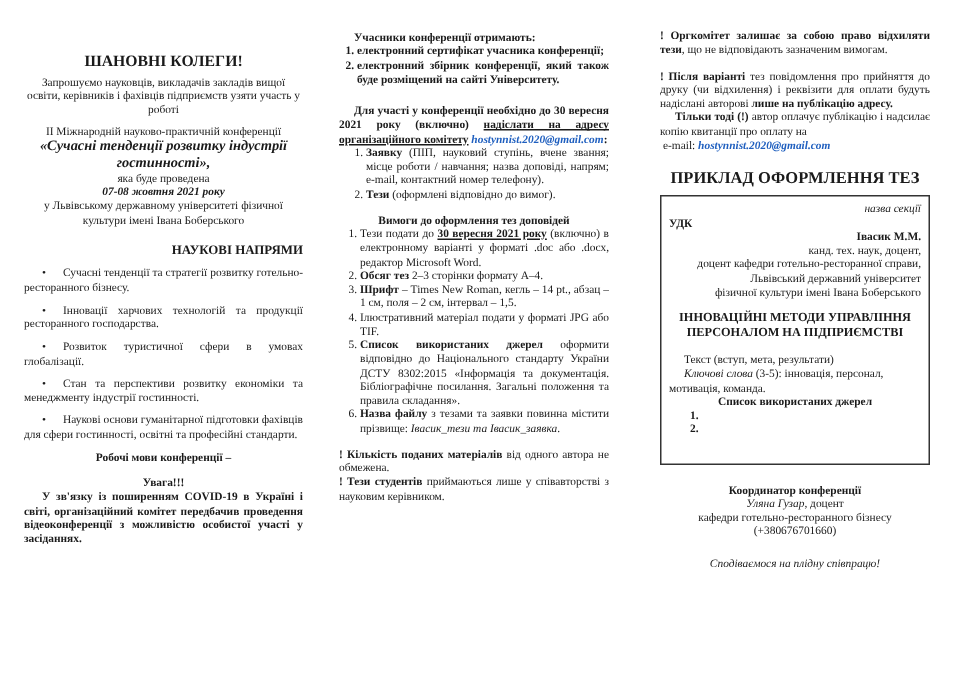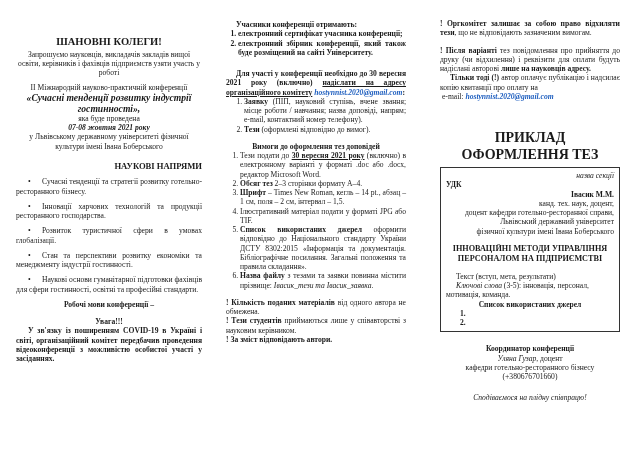--- a/index.html
+++ b/index.html
@@ -24,21 +24,21 @@
   p { margin: 0; }
   .mt5 { margin-top: 5px; }
   .mt8 { margin-top: 8px; }
   .mt12 { margin-top: 12px; }
   .bullets { margin: 0; padding: 0; list-style: none; }
   .bullets li { text-align: justify; margin-bottom: 6px; text-indent: 12px; }
   .bullets li .dot { display: inline-block; width: 14px; text-indent: 0; }
   ol.num { margin: 0; padding-left: 18px; }
   ol.num li { text-align: justify; margin-bottom: 0; }
   .boxed {
-    border: 1px solid #333; padding: 3px 5px 4px 5px; margin-top: 4px;
+    border: 1px solid #333; padding: 3px 5px 18px 5px; margin-top: 4px;
   }
   .right { text-align: right; }
 </style>
 </head>
 <body>
 
 <div class="col" id="col1">
   <h1>ШАНОВНІ КОЛЕГИ!</h1>
   <p class="center">Запрошуємо науковців, викладачів закладів вищої освіти, керівників і фахівців підприємств узяти участь у роботі</p>
   <p class="center mt5">ІІ Міжнародній науково-практичній конференції</p>
@@ -84,30 +84,29 @@
     <li><span>Тези подати до </span><b class="u">30 вересня 2021 року</b><span> (включно) в електронному варіанті у форматі .doc або .docx, редактор Microsoft Word.</span></li>
     <li><b>Обсяг тез</b><span> 2–3 сторінки формату А–4.</span></li>
     <li><b>Шрифт</b><span> – Times New Roman, кегль – 14 pt., абзац – 1 см, поля – 2 см, інтервал – 1,5.</span></li>
     <li><span>Ілюстративний матеріал подати у форматі JPG або TIF.</span></li>
     <li><b>Список використаних джерел</b><span> оформити відповідно до Національного стандарту України ДСТУ 8302:2015 «Інформація та документація. Бібліографічне посилання. Загальні положення та правила складання».</span></li>
     <li><b>Назва файлу</b><span> з тезами та заявки повинна містити прізвище: </span><i>Івасик_тези та Івасик_заявка</i><span>.</span></li>
   </ol>
 
   <p class="justify mt8"><b>! Кількість поданих матеріалів</b><span> від одного автора не обмежена.</span></p>
   <p class="justify"><b>! Тези студентів</b><span> приймаються лише у співавторстві з науковим керівником.</span></p>
-  <p class="b">! За зміст відповідають автори.</p>
 </div>
 
 <div class="col" id="col3">
   <p class="justify"><b>! Оргкомітет залишає за собою право відхиляти тези</b><span>, що не відповідають зазначеним вимогам.</span></p>
-  <p class="justify mt8"><b>! Після варіанті</b><span> тез повідомлення про прийняття до друку (чи відхилення) і реквізити для оплати будуть надіслані авторові </span><b>лише на науковців адресу.</b></p>
+  <p class="justify mt8"><b>! Після варіанті</b><span> тез повідомлення про прийняття до друку (чи відхилення) і реквізити для оплати будуть надіслані авторові </span><b>лише на публікацію адресу.</b></p>
   <p class="justify" style="text-indent:10px;"><b>Тільки тоді (!)</b><span> автор оплачує публікацію і надсилає копію квитанції про оплату на</span></p>
   <p style="padding-left:2px;"><span>e-mail: </span><span class="link">hostynnist.2020@gmail.com</span></p>
 
-  <p class="center b" style="margin-top:28px; font-size:14px;">ПРИКЛАД ОФОРМЛЕННЯ ТЕЗ</p>
+  <p class="center b" style="margin-top:12px; font-size:11px;">ПРИКЛАД ОФОРМЛЕННЯ ТЕЗ</p>
   <div class="boxed">
     <p class="right i">назва секції</p>
     <p class="b">УДК</p>
     <p class="right b">Івасик М.М.</p>
     <p class="right">канд. тех. наук, доцент,</p>
     <p class="right">доцент кафедри готельно-ресторанної справи,</p>
     <p class="right">Львівський державний університет</p>
     <p class="right">фізичної культури імені Івана Боберського</p>
     <p class="center b mt8" style="font-size:8.2px;">ІННОВАЦІЙНІ МЕТОДИ УПРАВЛІННЯ ПЕРСОНАЛОМ НА ПІДПРИЄМСТВІ</p>
     <p class="mt8" style="text-indent:10px;">Текст (вступ, мета, результати)</p>

